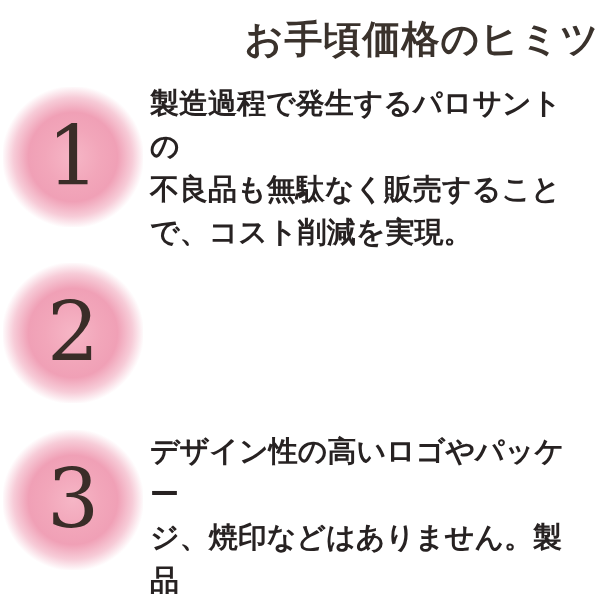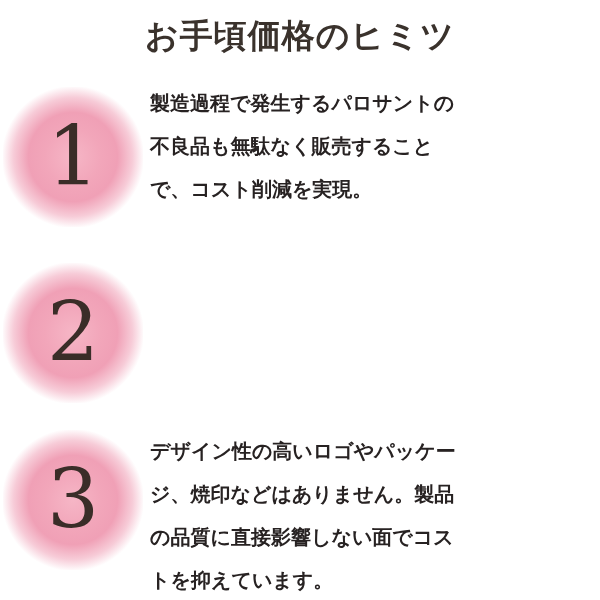--- a/index.html
+++ b/index.html
@@ -17,23 +17,23 @@
     height: 600px;
     background: var(--background);
     overflow: hidden;
     font-family: "Liberation Sans", "DejaVu Sans", sans-serif;
   }
   .title {
     position: absolute;
     top: 14px;
     left: 0;
     width: 600px;
-    text-align: center;
+    text-align: right;
     font-family: "DejaVu Serif", "Liberation Serif", serif;
-    font-size: 33px;
+    font-size: 38px;
     font-weight: 600;
     letter-spacing: 1px;
     color: var(--title-color);
     white-space: nowrap;
   }
   .item {
     position: absolute;
     left: 0;
     width: 600px;
     height: 150px;
@@ -62,21 +62,21 @@
     font-family: "DejaVu Serif", "Liberation Serif", serif;
     font-size: 82px;
     line-height: 1;
     color: var(--number-color);
   }
   .text {
     position: absolute;
     left: 150px;
     top: 0;
     width: 434px;
-    font-size: 20px;
+    font-size: 29px;
     line-height: 43px;
     font-weight: 700;
     color: var(--text-dark);
     white-space: pre-line;
     letter-spacing: 0;
   }
 </style>
 </head>
 <body>
 

